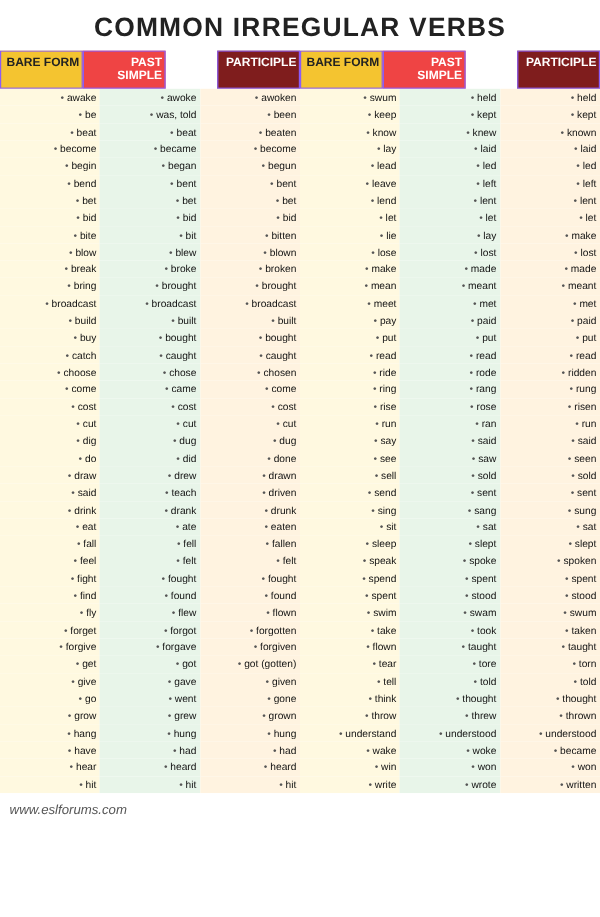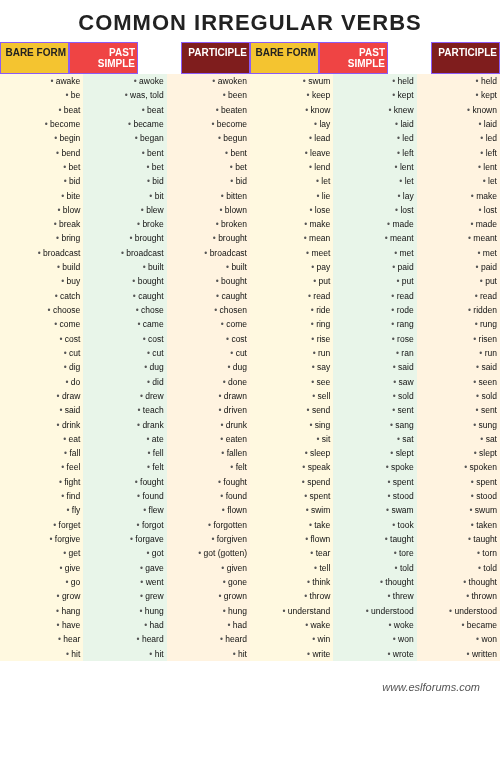--- a/index.html
+++ b/index.html
@@ -62,24 +62,24 @@
       color: #111;
     }
     .col.bare-col .cell { background: #fff9e0; }
     .col.past-col .cell { background: #e8f5e9; }
     .col.part-col .cell { background: #fff3e0; }
     .cell::before {
       content: "• ";
       color: #555;
     }
     .footer {
-      text-align: right;
+      text-align: left;
       font-size: 11px;
       color: #555;
-      padding: 20px;
+      padding: 8px;
       font-style: italic;
     }
     .table-container {
       position: relative;
       overflow: hidden;
     }
   </style>
 </head>
 <body>
 

